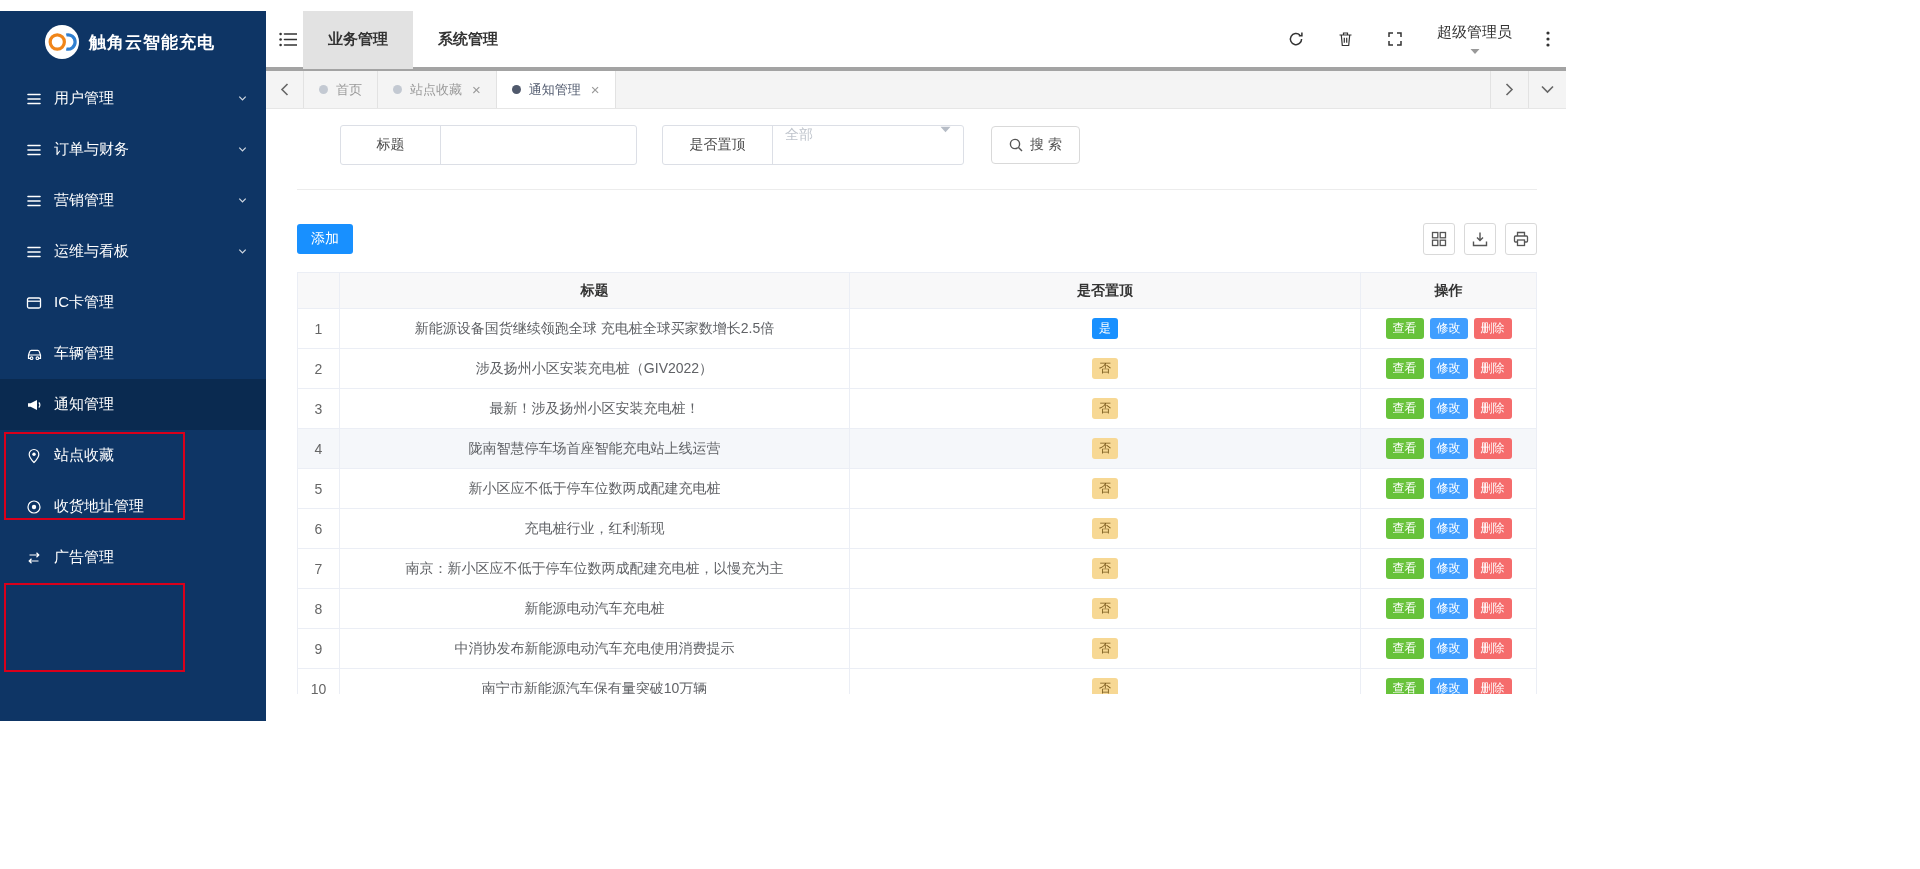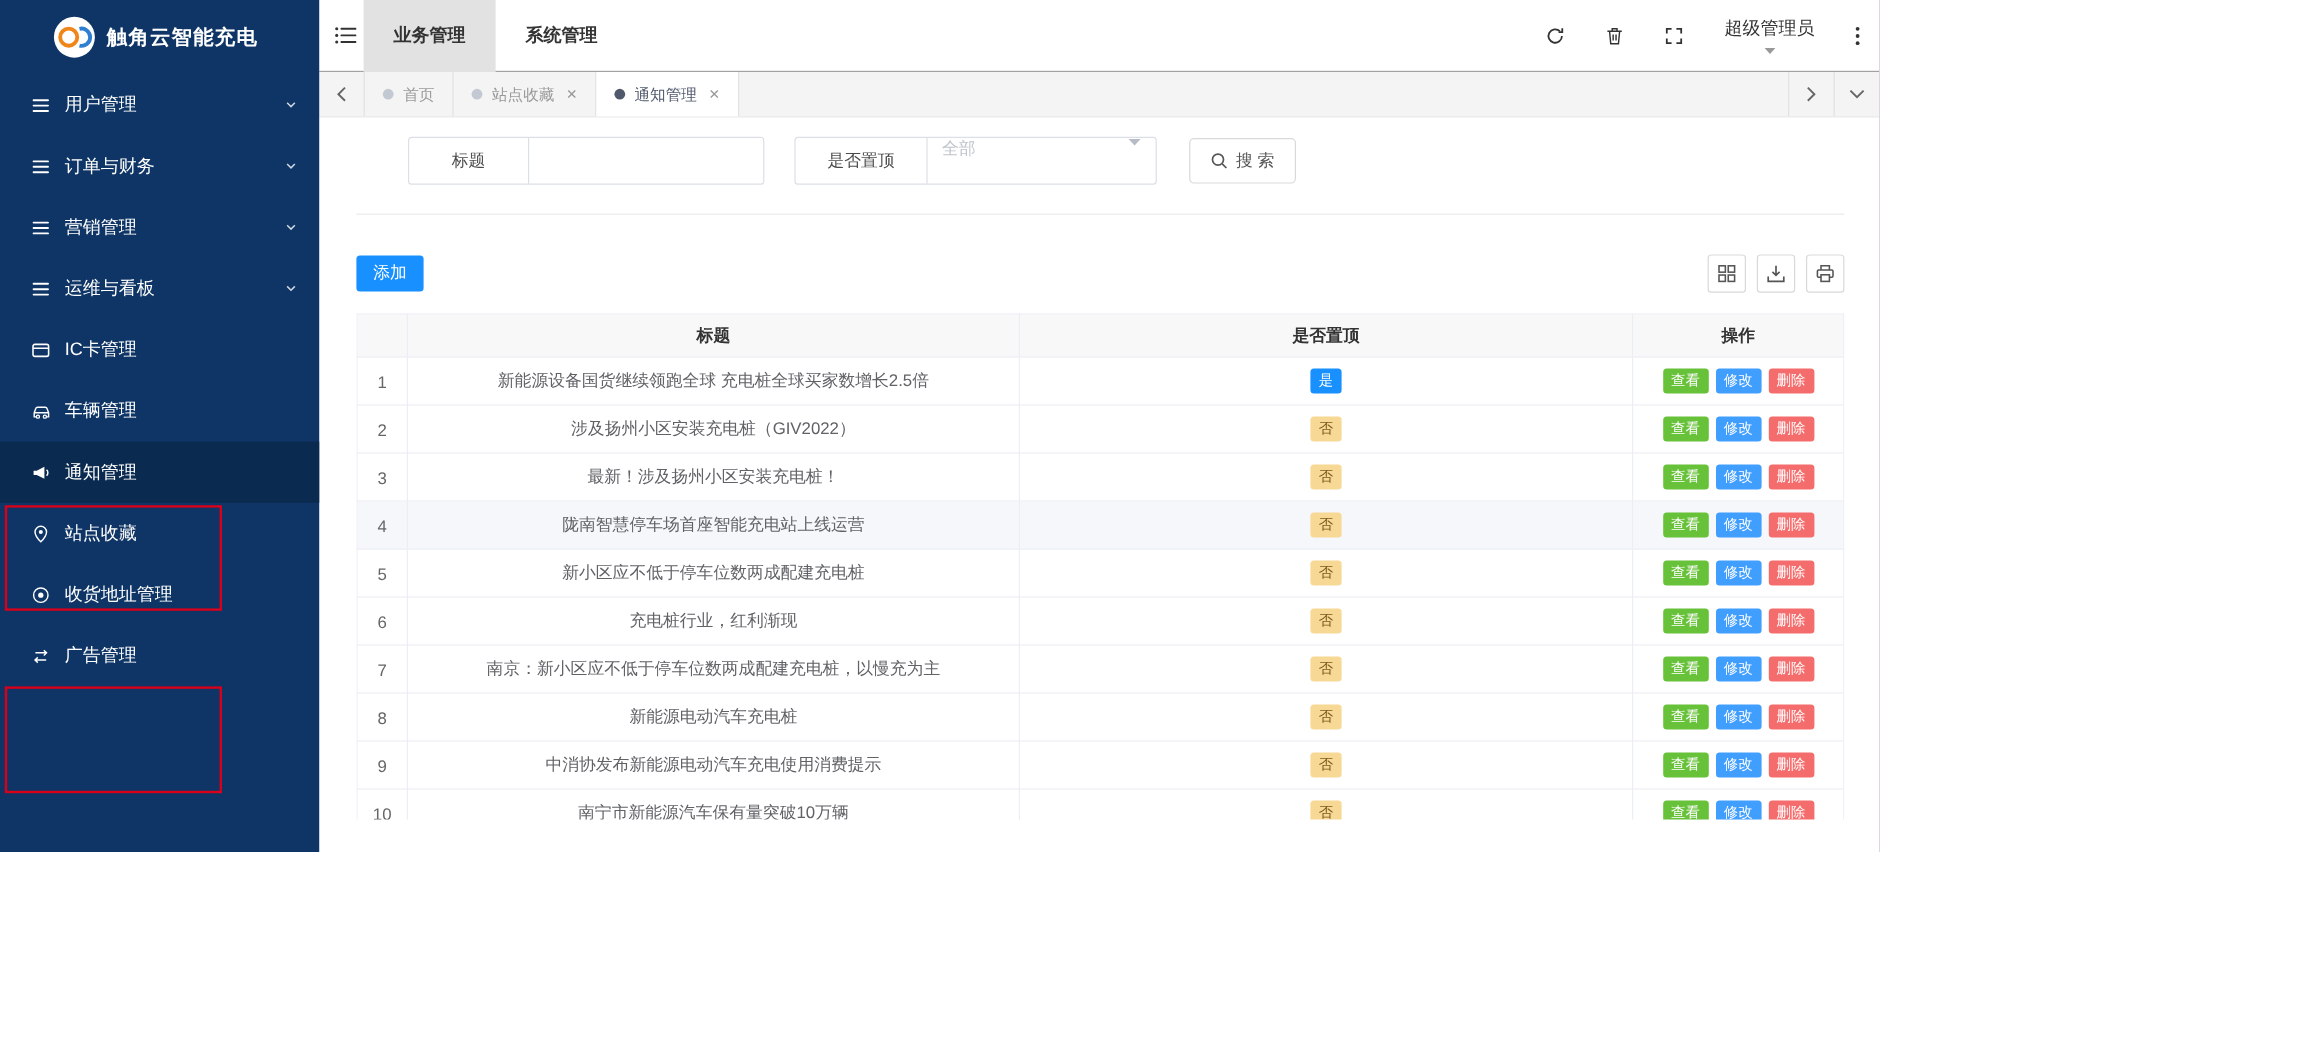--- a/index.html
+++ b/index.html
@@ -1,39 +1,39 @@
 <!DOCTYPE html>
 <html><head>
 <meta charset="utf-8">
 <style>
   * { margin:0; padding:0; box-sizing:border-box; }
   html,body { width:1920px; height:869px; background:#ffffff; overflow:hidden;
     font-family:"Liberation Sans","DejaVu Sans",sans-serif; }
-  .app { width:1566px; height:710px; display:flex; overflow:hidden; background:#4c1d95; }
+  .app { width:1566px; height:710px; display:flex; overflow:hidden; background:#fca5a5;margin-top:11px; }
 
   
   .sidebar { width:266px; background:#0e3565; flex-shrink:0; position:relative; color:#fff; }
   .logo { height:62px; display:flex; align-items:center; padding-left:44px; gap:9px; }
   .logo-text { font-size:17px; font-weight:bold; letter-spacing:1px; white-space:nowrap; }
   .side-nav { }
   .side-item { height:51px; display:flex; align-items:center; padding:0 18px 0 25px;
     gap:11px; font-size:15px; color:#ffffff; cursor:pointer; }
   .side-item.active { background:#0a2a50; }
   .side-icon { width:18px; display:flex; align-items:center; justify-content:center; color:#fff; }
   .side-label { flex:1; white-space:nowrap; }
   .side-chevron { display:flex; color:rgba(255,255,255,.8); }
   .annotation { position:absolute; left:4px; width:181px; border:2px solid #d9001b; pointer-events:none; }
   .box1 { top:421px; height:88px; }
   .box2 { top:572px; height:89px; }
 
   
   .main { flex:1; min-width:0; display:flex; flex-direction:column; background:#fff; }
 
   .topbar { height:60px; display:flex; align-items:center; background:#fff;
-    border-bottom:1px solid #a3a3a3; flex-shrink:0; }
+    border-bottom:4px solid #a3a3a3; flex-shrink:0; }
   .hamburger { margin:0 6px 0 13px; display:flex; color:#333; cursor:pointer; }
   .top-tab { height:60px; display:flex; align-items:center; padding:0 25px;
     font-size:15px; font-weight:bold; color:#333; cursor:pointer; white-space:nowrap; }
   .top-tab.active { background:#e2e2e2; }
   .top-actions { margin-left:auto; display:flex; align-items:center; gap:34px;
     padding-right:16px; color:#333; }
   .icon-btn { display:flex; align-items:center; cursor:pointer; color:#333; }
   .user { display:flex; align-items:center; gap:6px; font-size:15px; cursor:pointer; color:#333;flex-direction:column; }
 
   .tagbar { height:38px; background:#f4f4f4; border-bottom:1px solid #e6e6e6;

